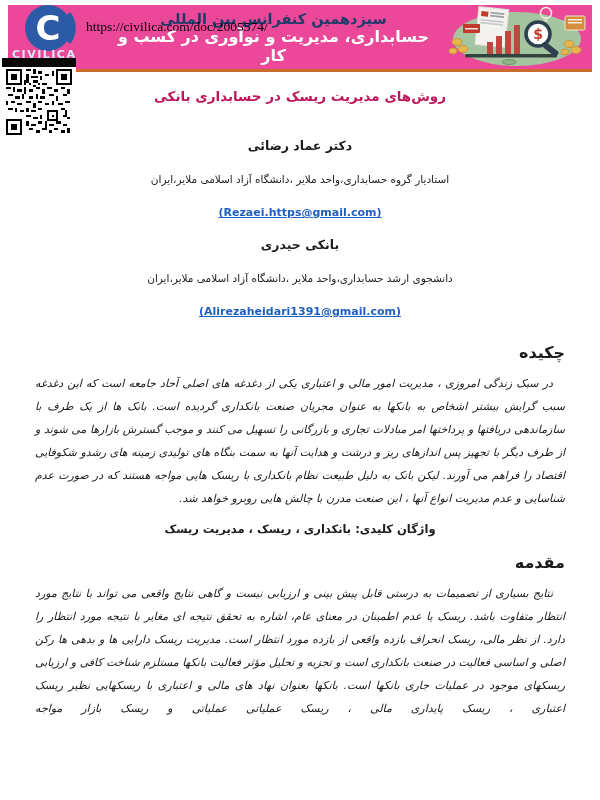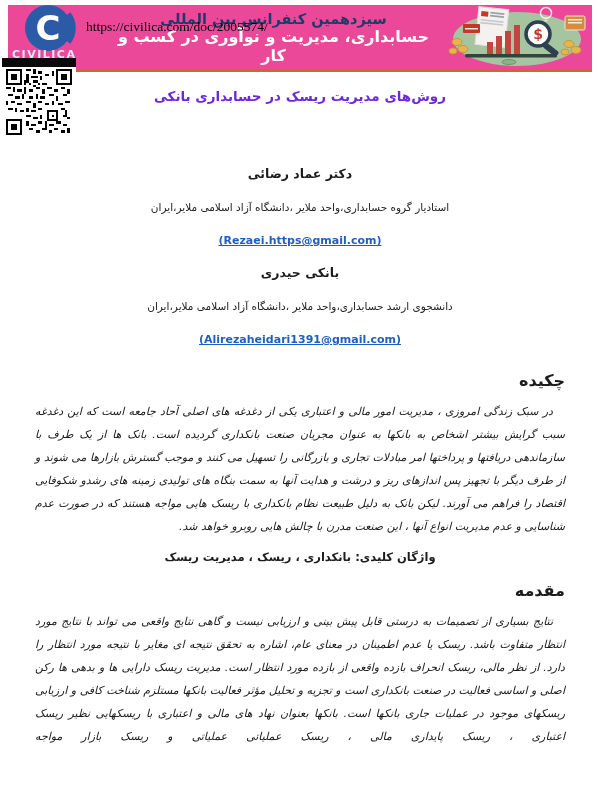--- a/index.html
+++ b/index.html
@@ -24,22 +24,22 @@
   .watermark{position:absolute;left:86px;top:19px;font-family:"Liberation Serif",serif;
              font-size:13.5px;color:#000000;z-index:5;white-space:nowrap;}
 
   
   .qr-wrap{position:absolute;left:2px;top:58px;width:74px;height:84px;background:#ffffff;}
   .qr-band{position:absolute;left:0;top:0;width:74px;height:9px;background:#0a0a0a;}
   .qr-wrap svg{position:absolute;left:4px;top:11px;}
 
   
   .content{position:absolute;left:35px;right:35px;top:88px;direction:rtl;}
-  .paper-title{text-align:center;font-size:13.5px;font-weight:bold;margin:0;color:#6d28d9;}
-  .author-name{text-align:center;font-size:12.5px;font-weight:bold;margin-top:62px;}
+  .paper-title{text-align:center;font-size:13.5px;font-weight:bold;margin:0;color:#be185d;}
+  .author-name{text-align:center;font-size:12.5px;font-weight:bold;margin-top:34px;}
   .author-name.second{margin-top:17px;}
   .affiliation{text-align:center;font-size:10.5px;margin-top:20px;color:#222;}
   .email-line{text-align:center;margin-top:16px;direction:ltr;}
   .email-line a{font-size:11px;font-weight:bold;color:#1F5FBF;text-decoration:underline;}
   .section-heading{font-size:16px;font-weight:bold;margin-top:24px;text-align:right;}
   .para{font-size:11px;line-height:23px;text-align:justify;margin:0;margin-top:10px;
         text-indent:12px;color:#1a1a1a;font-style:italic;}
   .para.intro{text-align-last:justify;}
   .keywords-line{font-size:11.5px;font-weight:bold;margin-top:12px;text-align:center;}
   .intro-heading{margin-top:17px;}

